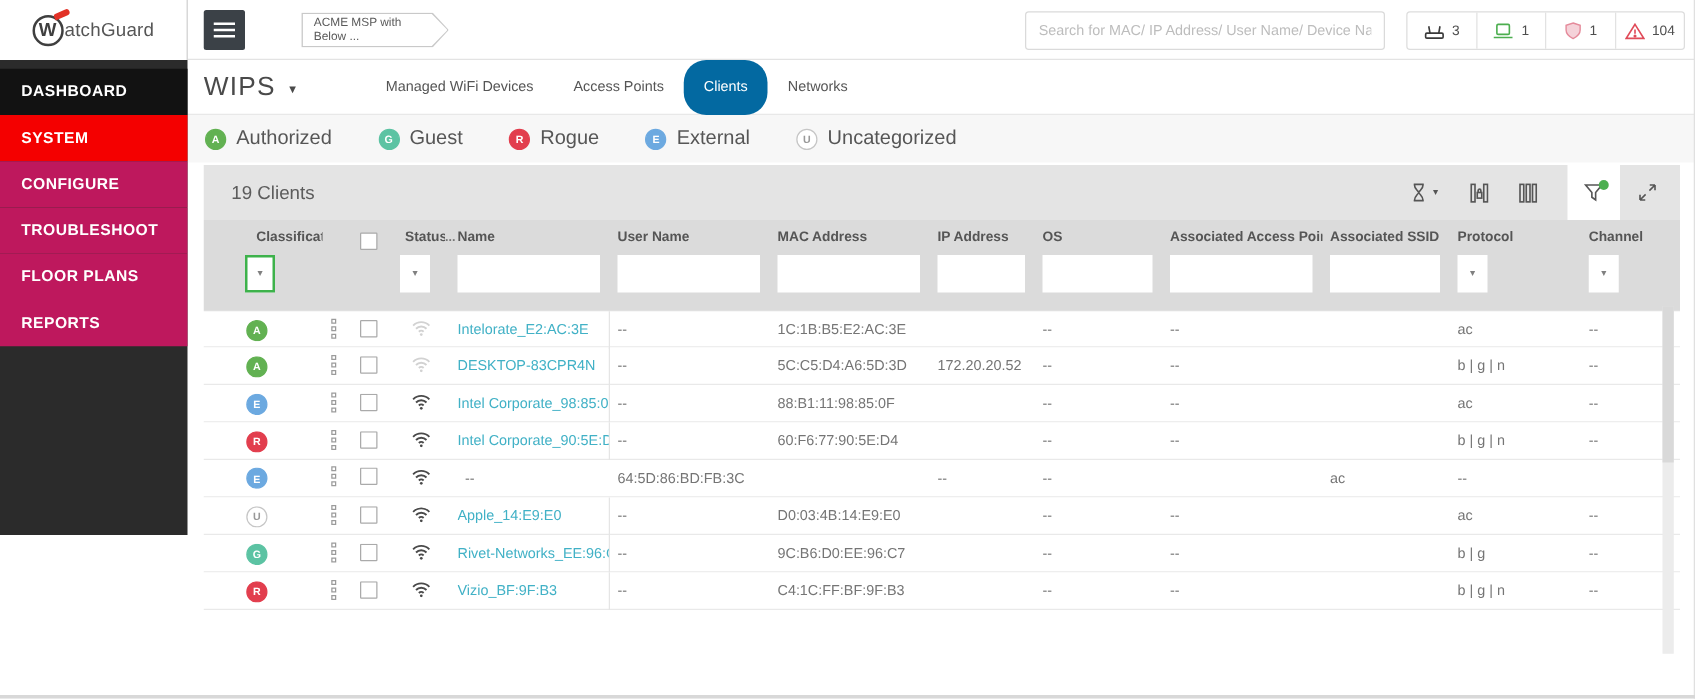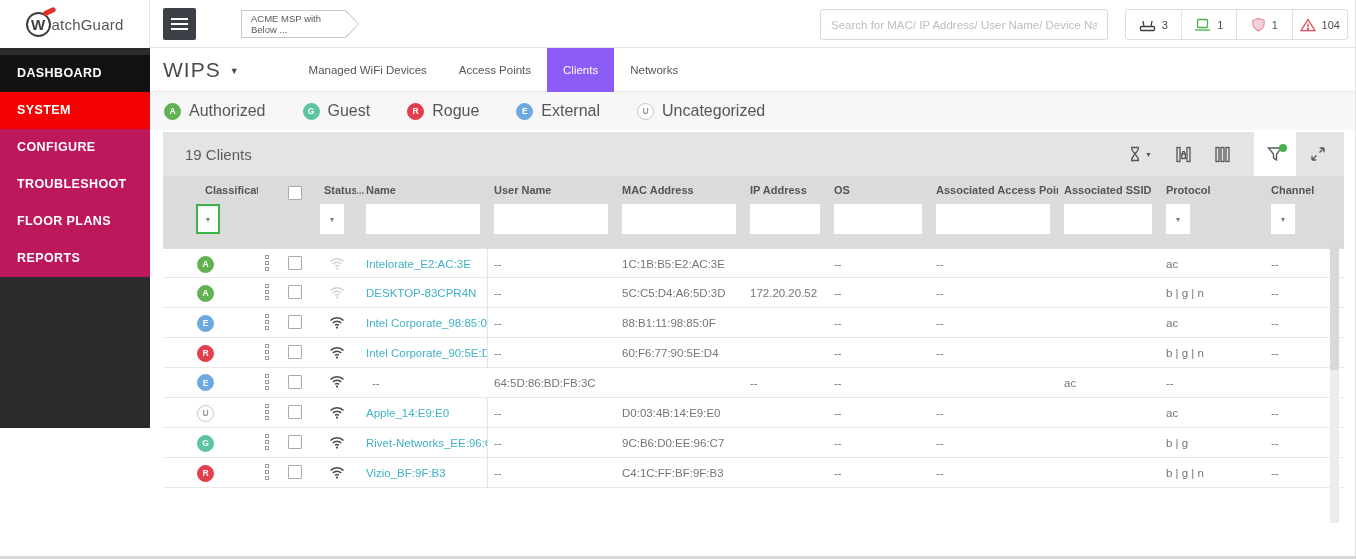--- a/index.html
+++ b/index.html
@@ -43,21 +43,21 @@
   .counter:first-child { border-left:none; }
 
   
   .page-header { position:absolute; left:150px; top:48px; width:1206px; height:44px; background:#fff;
     border-bottom:1px solid #e8e8e8; display:flex; align-items:center; }
   .wips-title { margin-left:13px; font-size:21px; color:#4a4a4a; letter-spacing:1px; display:flex;
     align-items:center; cursor:pointer; }
   .wips-caret { font-size:9px; color:#4a4a4a; margin-left:9px; margin-top:3px; }
   .tabs { display:flex; margin-left:53px; height:44px; }
   .tab { padding:0 16px; line-height:44px; font-size:11.5px; color:#555; cursor:pointer; white-space:nowrap; }
-  .tab.active { background:#8b5cf6; color:#fff; }
+  .tab.active { background:#0369a1; color:#fff;border-radius:18px; }
 
   
   .legend { position:absolute; left:150px; top:92px; width:1206px; height:38px; background:#f7f7f7;
     display:flex; align-items:center; padding-left:14px; }
   .legend-item { display:flex; align-items:center; margin-right:37px; }
   .cls-badge { width:17px; height:17px; border-radius:50%; border:1px solid transparent; color:#fff;
     font-size:8.5px; font-weight:bold; display:flex; align-items:center; justify-content:center; }
   .legend-item span.lbl { font-size:16px; color:#565656; margin-left:8px;text-align:right; }
 
   

